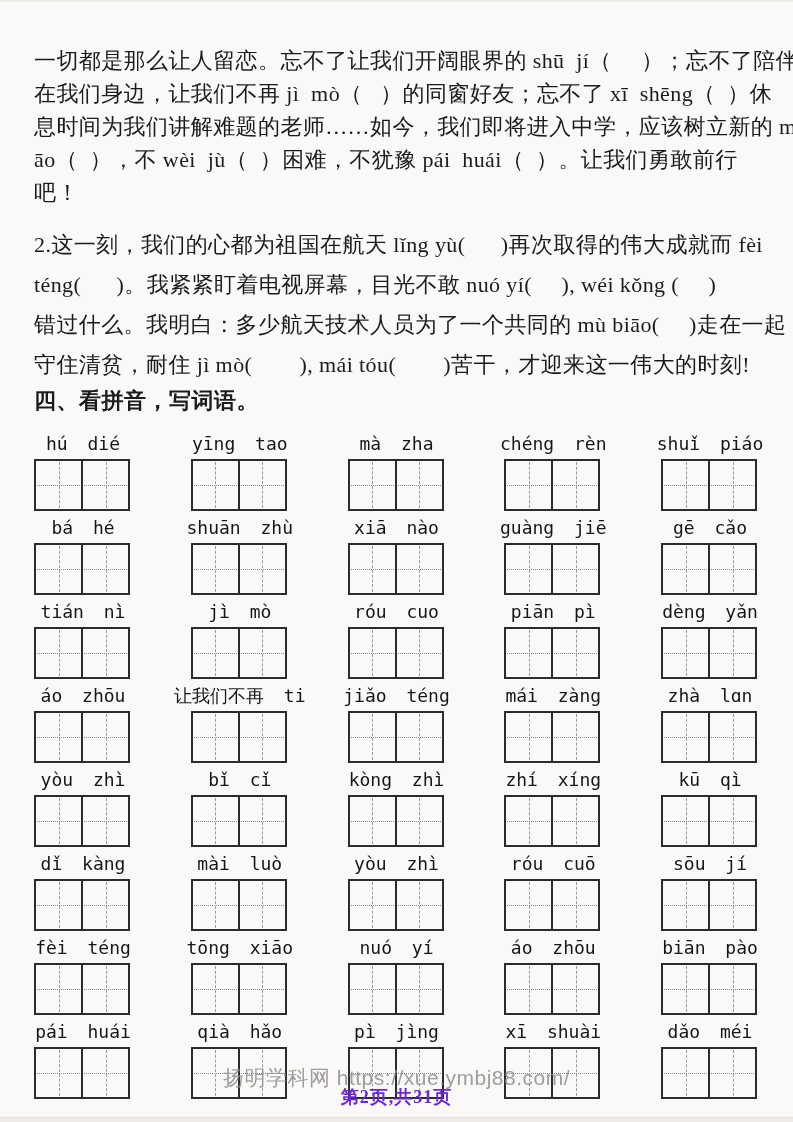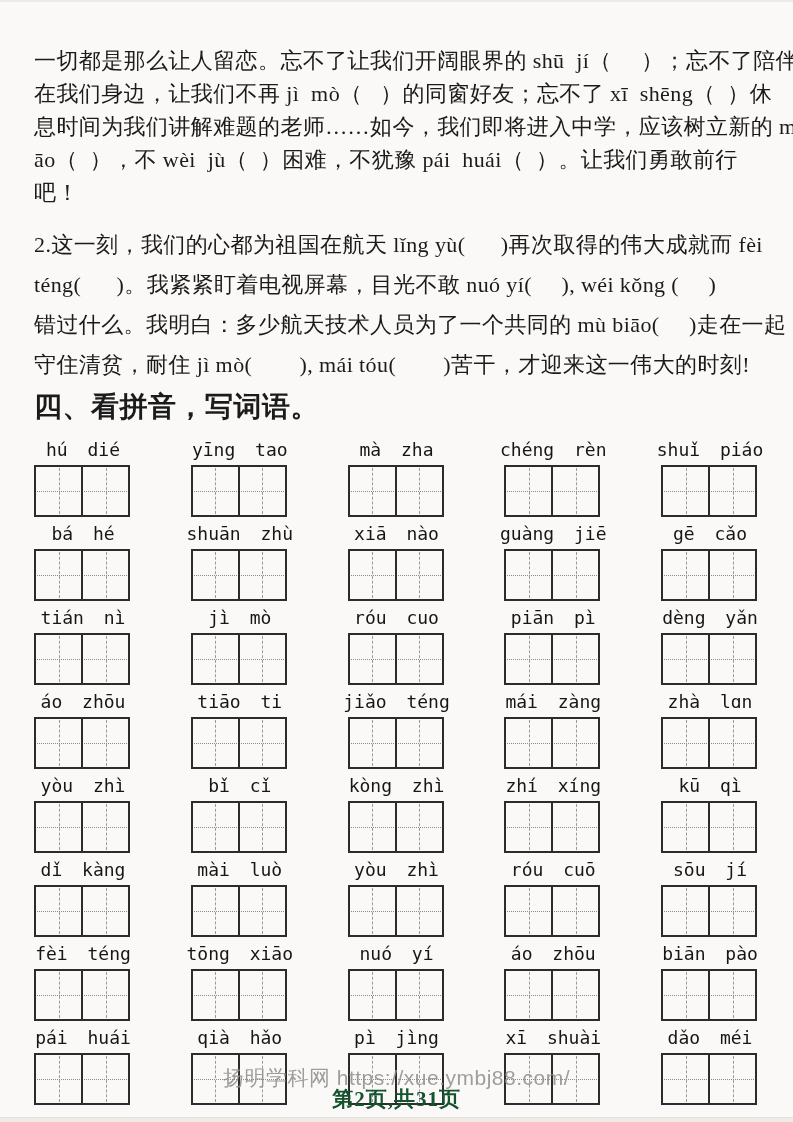--- a/index.html
+++ b/index.html
@@ -18,24 +18,24 @@
   .passage .tline{
     white-space:pre;
     font-size:22px;
     letter-spacing:0.4px;
     overflow:visible;
   }
   .passage.p1 .tline{line-height:33px;height:33px;}
   .passage.p2 .tline{line-height:40px;height:40px;}
   .passage.p2{margin-top:16px;}
   .section-heading{
-    font-size:28px;
+    font-size:22px;
     font-weight:bold;
     line-height:28px;
-    margin-top:8px;
+    margin-top:2px;
     letter-spacing:0.5px;
   }
   .pinyin-grid{margin-top:6px;}
   .grid-row{
     display:flex;
     justify-content:space-between;
     height:84px;
     box-sizing:border-box;
   }
   .word-cell{width:98px;position:relative;margin-top:12px;}
@@ -77,24 +77,24 @@
     font-size:21px;
     color:#8f8d8b;
     opacity:0.85;
     letter-spacing:0.5px;
     z-index:5;
   }
   .page-number{
     position:absolute;
     top:1085px;left:0;right:0;
     text-align:center;
-    font-size:21px;
+    font-size:18px;
     font-weight:600;
     letter-spacing:1px;
-    color:#14532d;
+    color:#6d28d9;
     z-index:6;
   }
 </style>
 </head>
 <body>
 
 <div class="page">
   <div class="scan-edge-top"></div>
 
   <div class="content">
@@ -229,21 +229,21 @@
         </div>
         <div class="grid-row">
           <div class="word-cell">
             <div class="pinyin">áo zhōu</div>
             <div class="pair">
               <div class="tzg"></div>
               <div class="tzg"></div>
             </div>
           </div>
           <div class="word-cell">
-            <div class="pinyin">tiāo ti</div>
+            <div class="pinyin">让我们不再 ti</div>
             <div class="pair">
               <div class="tzg"></div>
               <div class="tzg"></div>
             </div>
           </div>
           <div class="word-cell">
             <div class="pinyin">jiǎo téng</div>
             <div class="pair">
               <div class="tzg"></div>
               <div class="tzg"></div>

